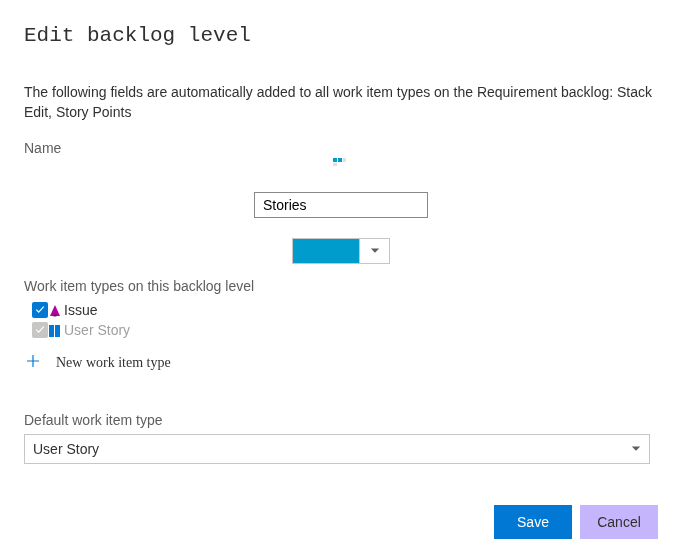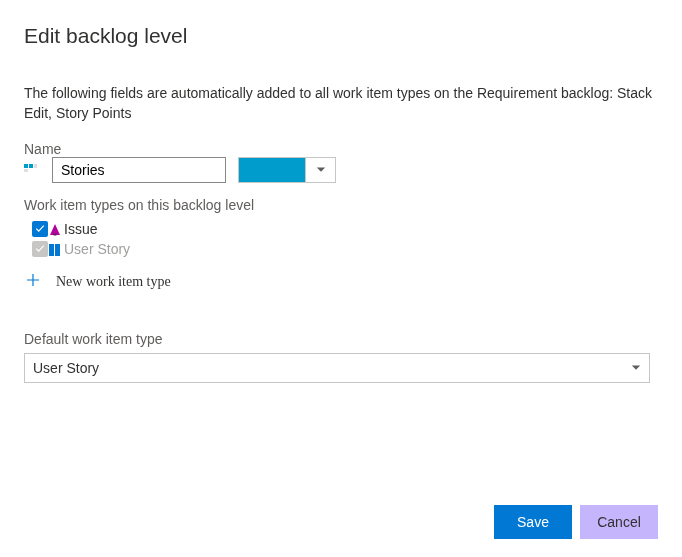--- a/index.html
+++ b/index.html
@@ -13,37 +13,39 @@
       position: relative;
     }
     .dialog {
       padding: 24px 24px 0 24px;
     }
     .title {
       font-size: 21px;
       font-weight: 300;
       color: #323130;
       margin-bottom: 36px;
+      font-family: Liberation Mono, monospace;
     }
     .desc {
       color: #323130;
       font-size: 14px;
       line-height: 1.4;
       margin-bottom: 18px;
     }
     .label {
       font-size: 14px;
       color: #605e5c;
       display: block;
     }
     .name-row {
       display: flex;
       align-items: center;
-      gap: 12px;
+      gap: 20px;
       margin-bottom: 14px;
+      flex-direction: column;
     }
     .backlog-icon {
       display: inline-flex;
     }
     .text-input {
       height: 26px;
       border: 1px solid #8a8886;
       padding: 0 8px;
       font-size: 14px;
       font-family: inherit;

